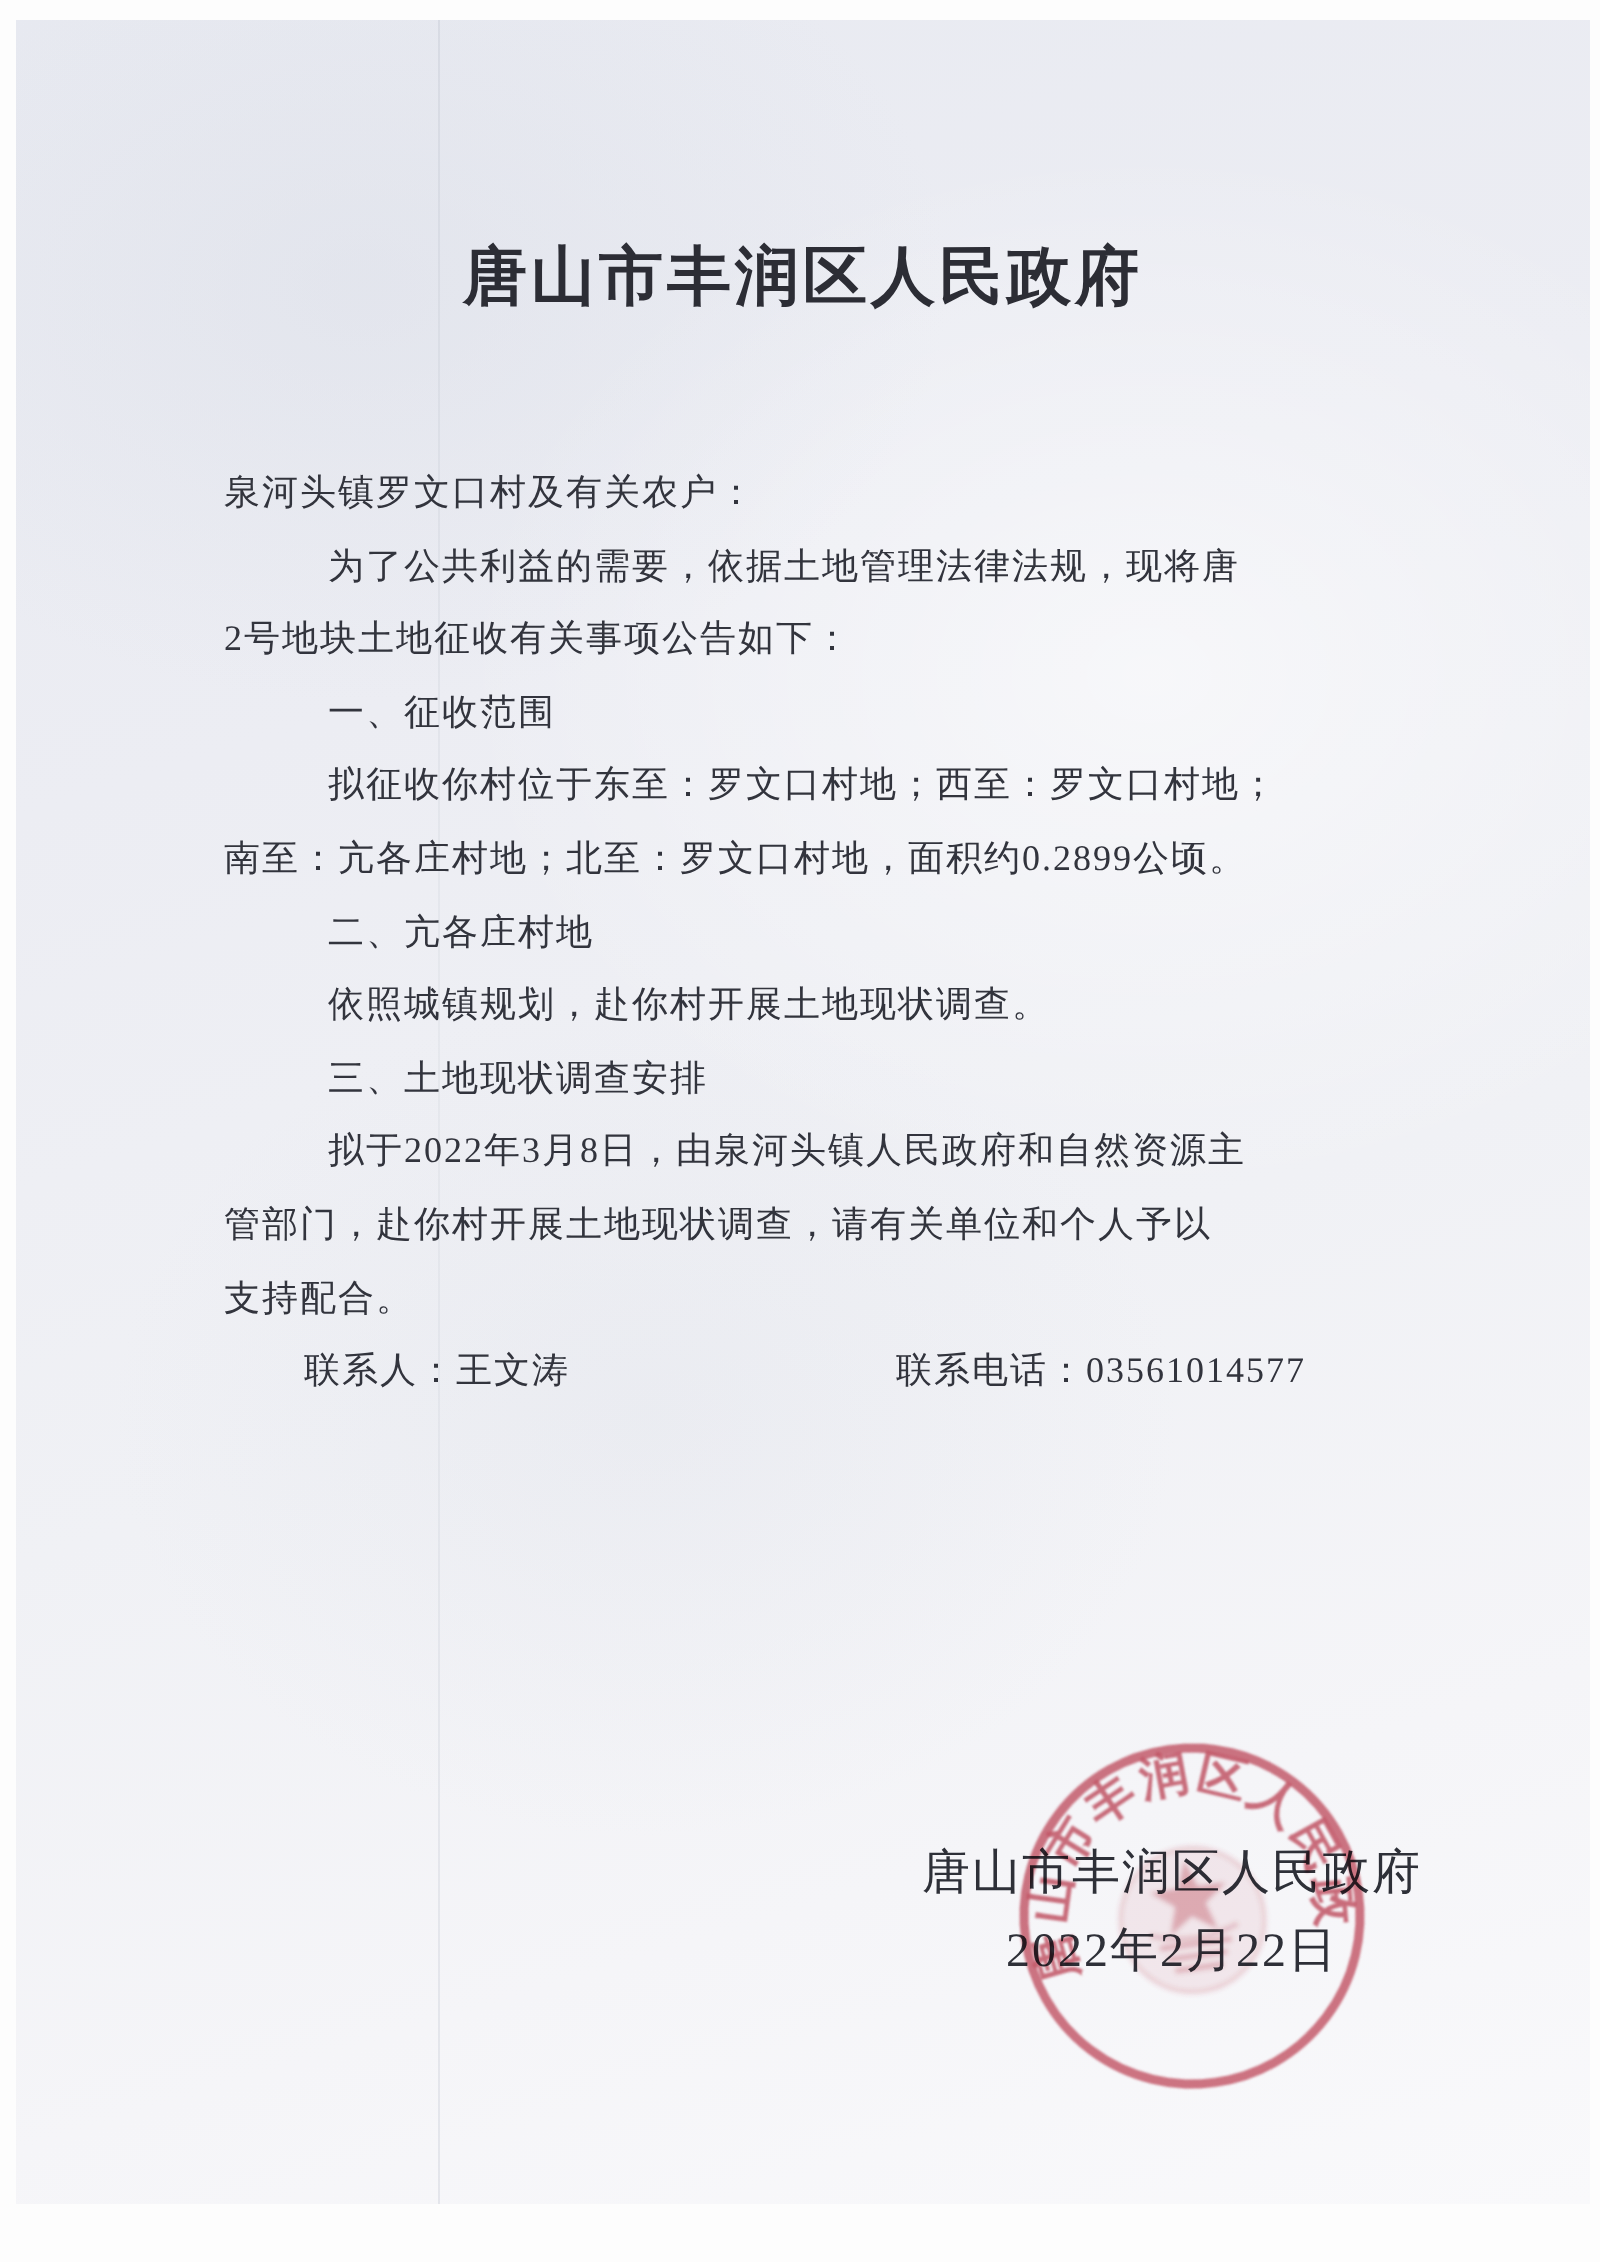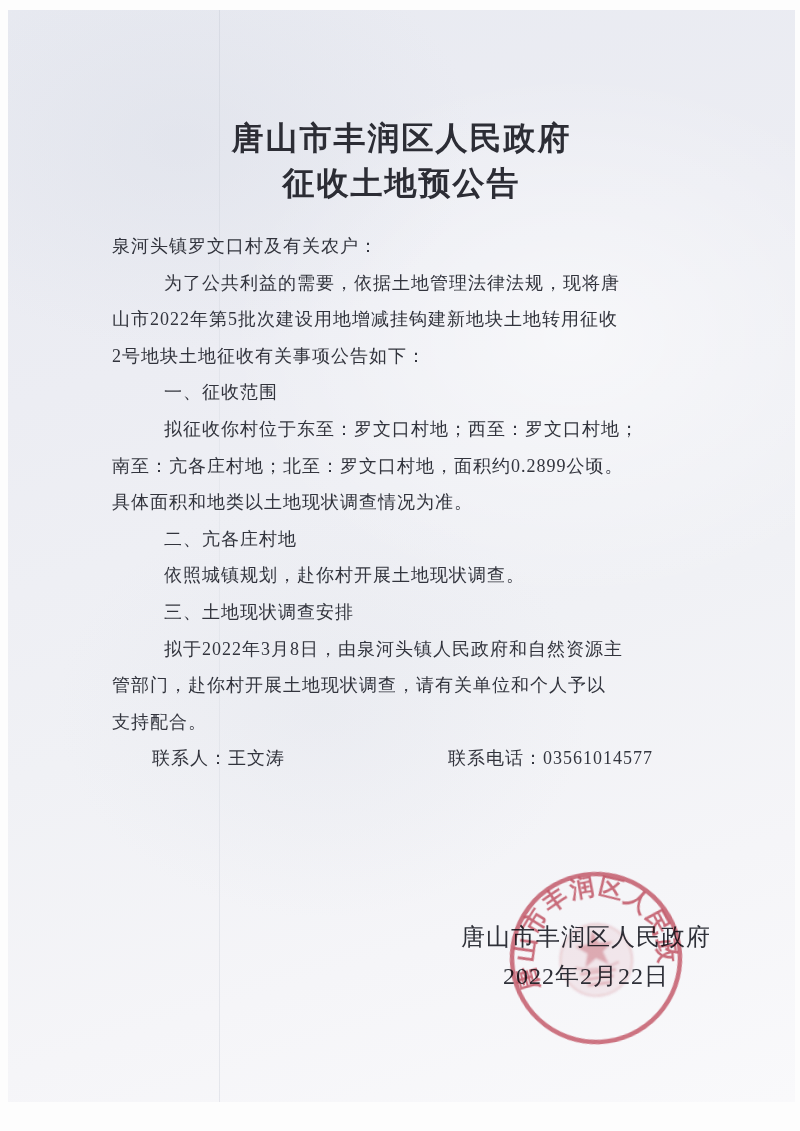--- a/index.html
+++ b/index.html
@@ -45,32 +45,29 @@
   }
 </style>
 </head>
 <body>
 
 <div class="page">
   <div class="crease"></div>
 
   <div class="title">
     <div>唐山市丰润区人民政府</div>
-    <div>征收土地预公告</div>
   </div>
 
   <div class="body-text">
     <div class="line">泉河头镇罗文口村及有关农户：</div>
     <div class="line indent">为了公共利益的需要，依据土地管理法律法规，现将唐</div>
-    <div class="line">山市2022年第5批次建设用地增减挂钩建新地块土地转用征收</div>
     <div class="line">2号地块土地征收有关事项公告如下：</div>
     <div class="line indent">一、征收范围</div>
     <div class="line indent">拟征收你村位于东至：罗文口村地；西至：罗文口村地；</div>
     <div class="line">南至：亢各庄村地；北至：罗文口村地，面积约0.2899公顷。</div>
-    <div class="line">具体面积和地类以土地现状调查情况为准。</div>
     <div class="line indent">二、亢各庄村地</div>
     <div class="line indent">依照城镇规划，赴你村开展土地现状调查。</div>
     <div class="line indent">三、土地现状调查安排</div>
     <div class="line indent">拟于2022年3月8日，由泉河头镇人民政府和自然资源主</div>
     <div class="line">管部门，赴你村开展土地现状调查，请有关单位和个人予以</div>
     <div class="line">支持配合。</div>
     <div class="contact-line">
       <span class="contact-person">联系人：王文涛</span>
       <span class="contact-phone">联系电话：03561014577</span>
     </div>

